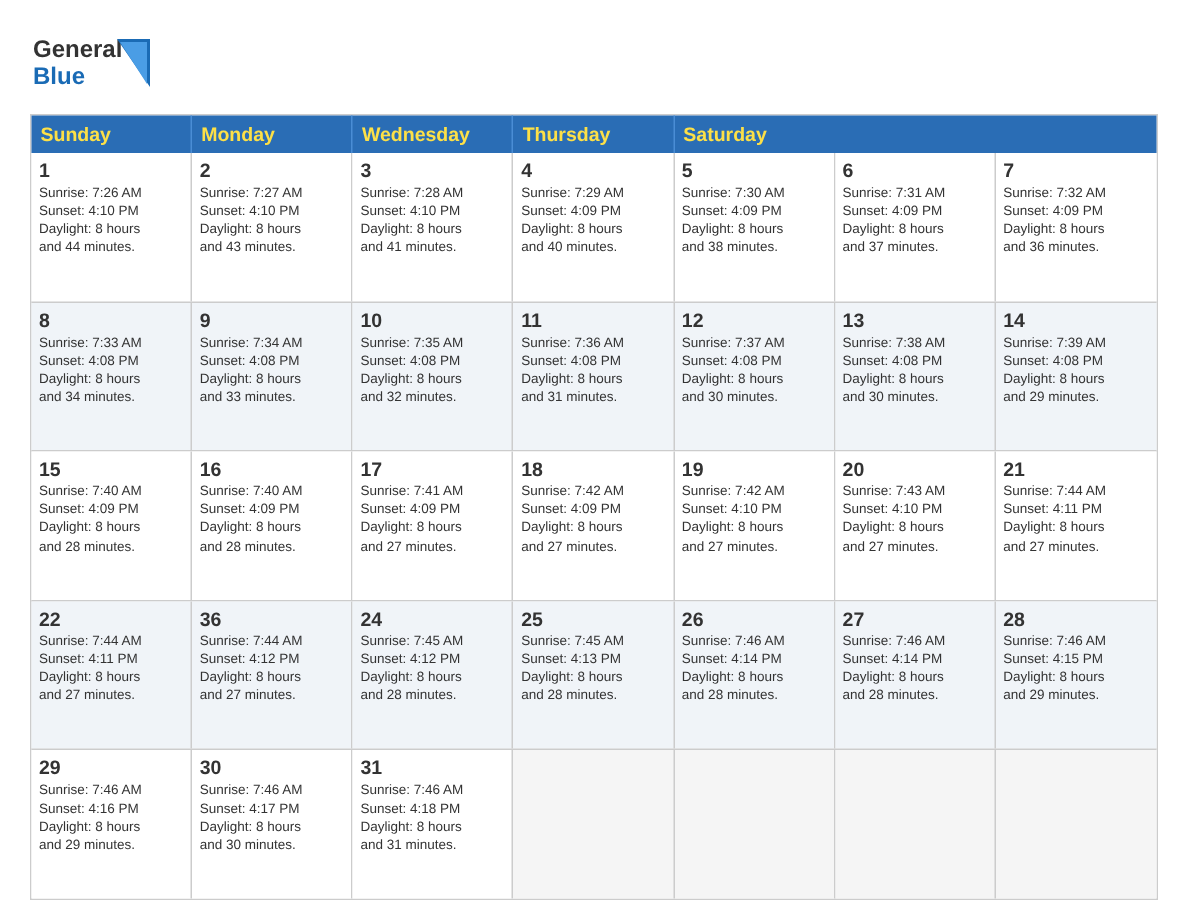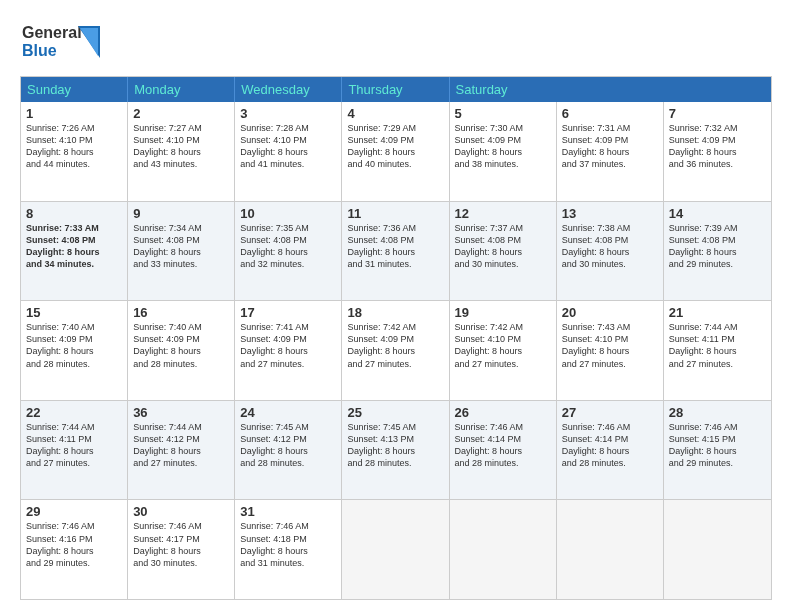--- a/index.html
+++ b/index.html
@@ -45,23 +45,23 @@
       display: flex;
       flex-direction: column;
       border: 1px solid #ccc;
     }
     .cal-header-row {
       display: grid;
       grid-template-columns: repeat(7, 1fr);
       background: #2a6db5;
     }
     .cal-header-cell {
-      color: #5eead4;
+      color: #fde047;
       font-size: 13px;
-      font-weight: normal;
+      font-weight: bold;
       padding: 5px 6px;
       text-align: left;
       border-right: 1px solid #4a8dd5;
     }
     .cal-header-cell:last-child { border-right: none; }
     .cal-body {
       flex: 1;
       display: flex;
       flex-direction: column;
     }
@@ -176,21 +176,21 @@
             <span class="day-num">7</span>
             <div class="cell-info" style="white-space: pre-line;">Sunrise: 7:32 AM
 Sunset: 4:09 PM
 Daylight: 8 hours
 and 36 minutes.</div>
           </div>
         </div>
         <div class="cal-row">
           <div class="cal-cell">
             <span class="day-num">8</span>
-            <div class="cell-info" style="white-space: pre-line; font-weight: bold;">Sunrise: 7:33 AM
+            <div class="cell-info" style="white-space: pre-line;">Sunrise: 7:33 AM
 Sunset: 4:08 PM
 Daylight: 8 hours
 and 34 minutes.</div>
           </div>
           <div class="cal-cell">
             <span class="day-num">9</span>
             <div class="cell-info" style="white-space: pre-line;">Sunrise: 7:34 AM
 Sunset: 4:08 PM
 Daylight: 8 hours
 and 33 minutes.</div>

